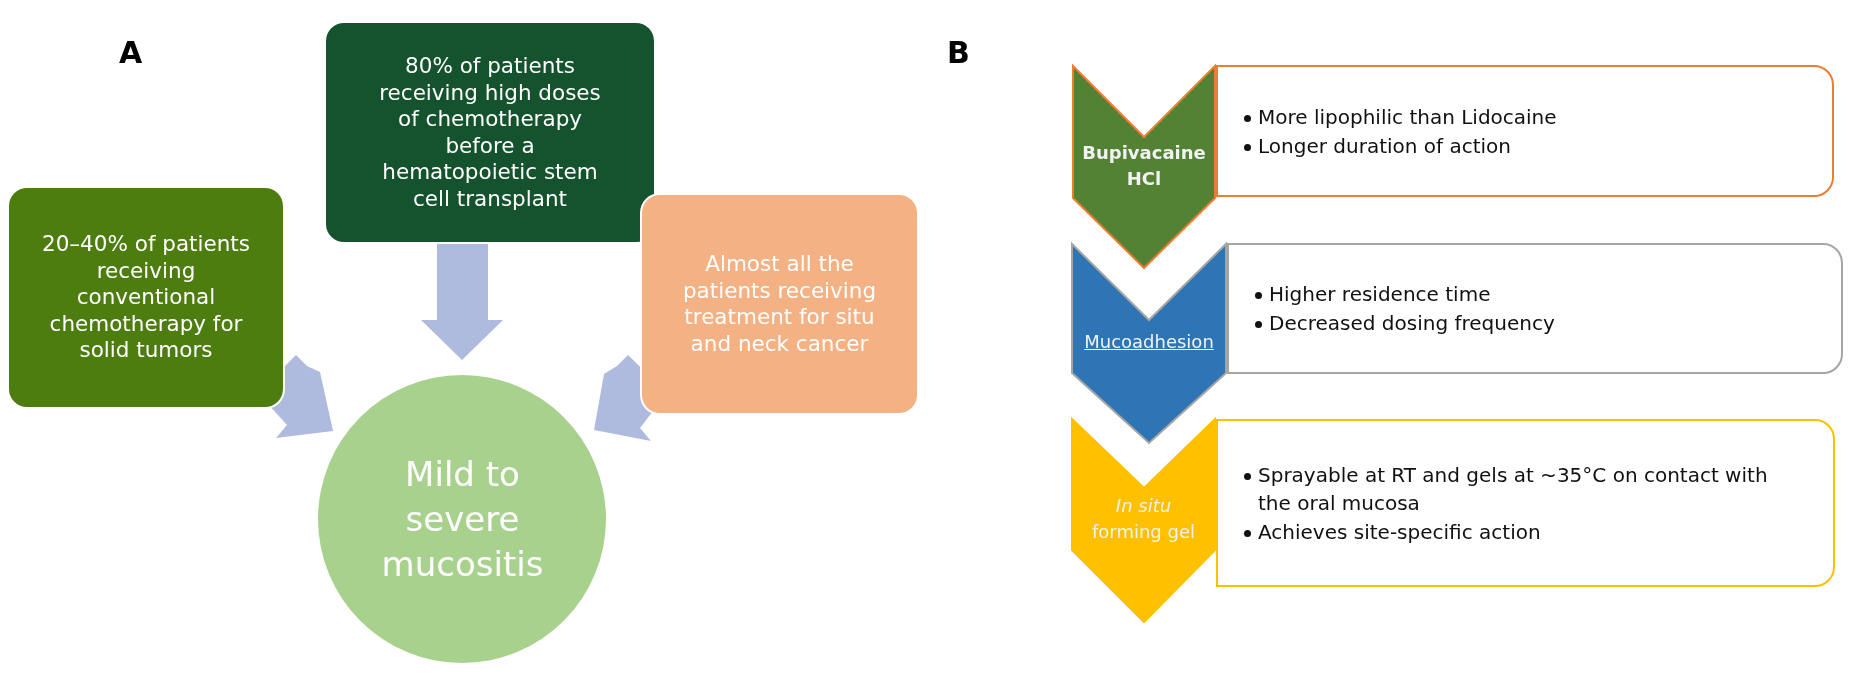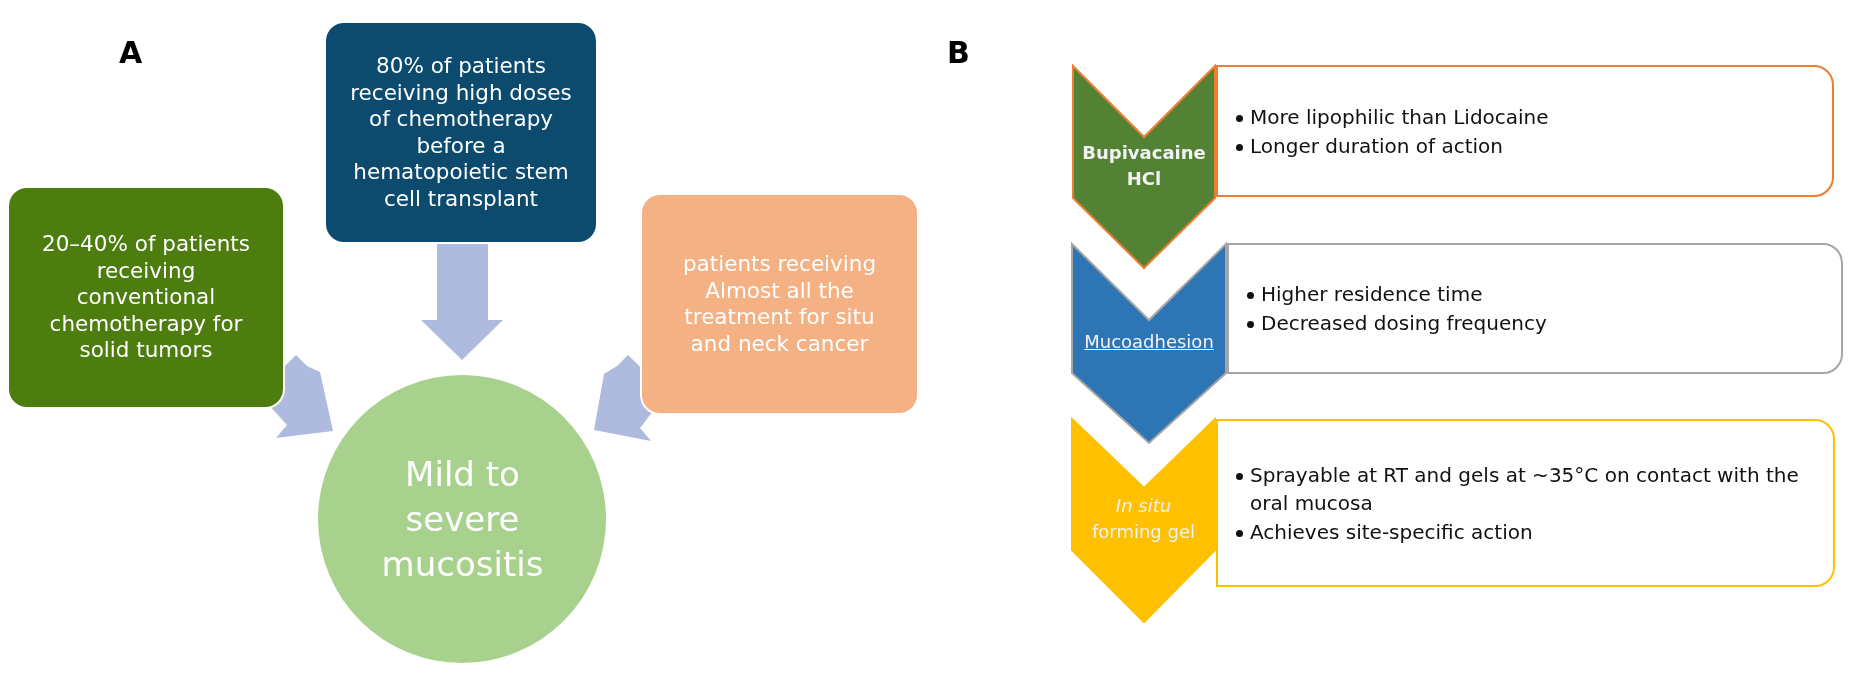--- a/index.html
+++ b/index.html
@@ -15,21 +15,21 @@
   .obox span { display: block; }
   .circle-text { position: absolute; left: 318px; top: 375px; width: 289px; height: 289px;
                  display: flex; align-items: center; justify-content: center; text-align: center;
                  color: #ffffff; font-family: "DejaVu Sans", sans-serif; font-size: 34px; line-height: 45px; }
   .chev-label { position: absolute; color: #f2f2f2; text-align: center;
                 font-family: "DejaVu Sans", sans-serif; font-size: 18px; line-height: 26px; }
   .chev-label .it { font-style: italic; }
   .dbox { position: absolute; background: #ffffff; border-radius: 0 20px 20px 0; box-sizing: border-box;
           display: flex; flex-direction: column; justify-content: center; padding-left: 18px; padding-right: 20px;
           font-family: "DejaVu Sans", sans-serif; font-size: 20px; color: #111; }
-  .dbox ul { margin: 0; padding: 0; list-style: none; }
+  .dbox ul { margin: 8px; padding: 0; list-style: none; }
   .dbox li { position: relative; padding-left: 14px; line-height: 28px; margin: 1px 0; }
   .dbox li::before { content: ""; position: absolute; left: 0; top: 12px; width: 7px; height: 7px;
                      border-radius: 50%; background: #111; }
 </style>
 </head>
 <body>
 
 <div class="panel-label" style="left:119px; top:38px;">A</div>
 <div class="panel-label" style="left:947px; top:38px;">B</div>
 
@@ -49,35 +49,35 @@
 <div class="obox" style="left: 9px; top: 188px; width: 274px; height: 219px; background: #4d7c0f;">
   <div>
     <span>20–40% of patients</span>
     <span>receiving</span>
     <span>conventional</span>
     <span>chemotherapy for</span>
     <span>solid tumors</span>
   </div>
 </div>
 
-<div class="obox" style="left: 326px; top: 23px; width: 270px; height: 219px; background: #0c4a6e;">
+<div class="obox" style="left: 326px; top: 23px; width: 328px; height: 219px; background: #14532d;">
   <div>
     <span>80% of patients</span>
     <span>receiving high doses</span>
     <span>of chemotherapy</span>
     <span>before a</span>
     <span>hematopoietic stem</span>
     <span>cell transplant</span>
   </div>
 </div>
 
 <div class="obox" style="left: 642px; top: 195px; width: 275px; height: 218px; background: rgb(244, 177, 131);">
   <div>
+    <span>Almost all the</span>
     <span>patients receiving</span>
-    <span>Almost all the</span>
     <span>treatment for situ</span>
     <span>and neck cancer</span>
   </div>
 </div>
 
 <div class="circle-text">
   <div>
     <span style="display:block">Mild to</span>
     <span style="display:block">severe</span>
     <span style="display:block">mucositis</span>

